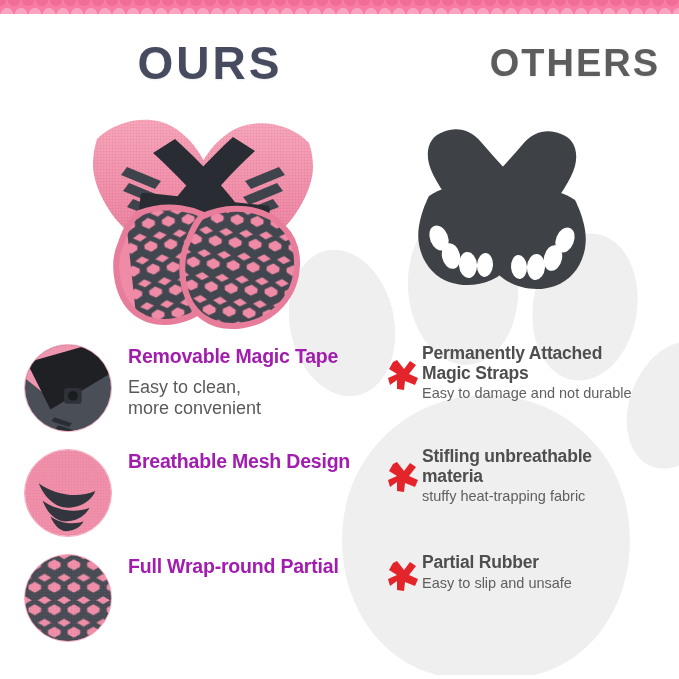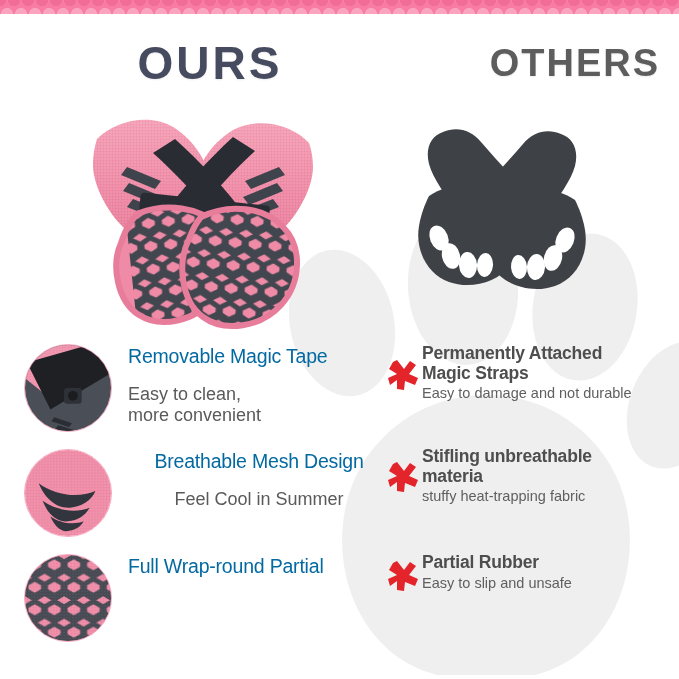--- a/index.html
+++ b/index.html
@@ -47,40 +47,40 @@
     font-size:38px;color:#5d5d5d;letter-spacing:2px;
   }
 
   
   #hero-ours{position:absolute;left:83px;top:95px;width:240px;height:240px;}
   #hero-others{position:absolute;left:405px;top:120px;width:195px;height:175px;}
 
   
   .row{position:absolute;left:0;width:679px;height:104px;}
   #row-0{top:334px;}
-  #row-1{top:439px;text-align:center;}
+  #row-1{top:439px;}
   #row-2{top:544px;}
 
   
   .thumb{
     position:absolute;left:24px;top:10px;width:88px;height:88px;
     border-radius:50%;overflow:hidden;
     border:1.5px solid #f6a8bf;
     box-sizing:border-box;
   }
   .thumb svg{display:block;width:100%;height:100%;}
 
   
   .ours-text{position:absolute;left:128px;top:12px;width:262px;}
   .ours-title{
-    font-size:19.5px;font-weight:normal;color:#0369a1;
+    font-size:19.5px;font-weight:bold;color:#a21caf;
     line-height:1.1;white-space:nowrap;letter-spacing:-.2px;
   }
   .ours-sub{
-    font-size:18px;color:#5a5a5a;line-height:1.14;margin-top:17px;
+    font-size:18px;color:#5a5a5a;line-height:1.14;margin-top:10px;
     white-space:pre-line;
   }
 
   
   .xmark{position:absolute;left:388px;width:30px;height:30px;}
   #xmark-0{top:360px;}
   #xmark-1{top:462px;}
   #xmark-2{top:561px;}
 
   
@@ -257,21 +257,20 @@
         <rect width="88" height="88" fill="url(#knitTex)"></rect>
         <g fill="#32353d">
           <path d="M14 34 c16 12 40 16 58 8 c-4 10 -14 16 -26 17 c-14 1 -26 -10 -32 -25 z"></path>
           <path d="M18 52 c14 10 34 13 48 7 c-4 8 -12 13 -22 14 c-12 1 -21 -8 -26 -21 z"></path>
           <path d="M26 68 c10 7 24 9 34 5 c-3 6 -9 9 -16 10 c-8 1 -14 -6 -18 -15 z"></path>
         </g>
       </svg>
     </div>
     <div class="ours-text">
       <div class="ours-title">Breathable Mesh Design</div>
-      <div class="ours-sub">Feel Cool in Summer</div>
     </div>
   </div>
   <svg class="xmark" id="xmark-1" viewBox="0 0 30 30">
     <path d="M5 2 L9 0 L16 9 L22 1 L28 5 L21 14 L30 18 L27 25 L17 21 L16 30 L9 29 L9 20 L2 25 L0 18 L9 14 L1 9 Z" fill="#e3252b"></path>
   </svg>
   <div class="others-text" id="others-text-1">
     <div class="others-title">Stifling unbreathable
 materia</div>
     <div class="others-sub">stuffy heat-trapping fabric</div>
   </div>

